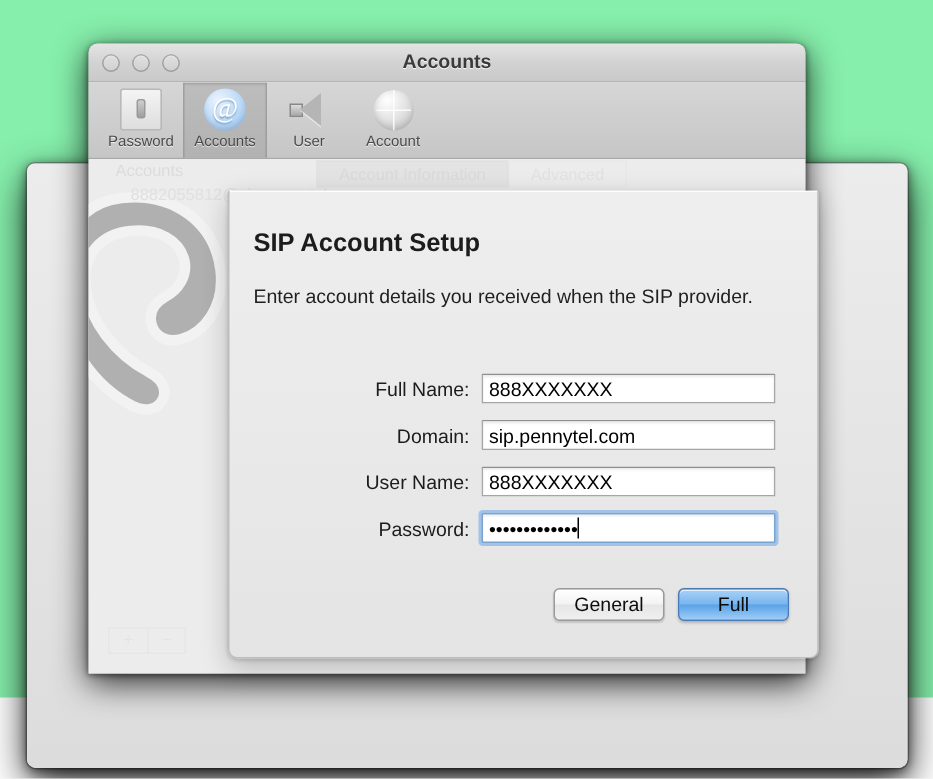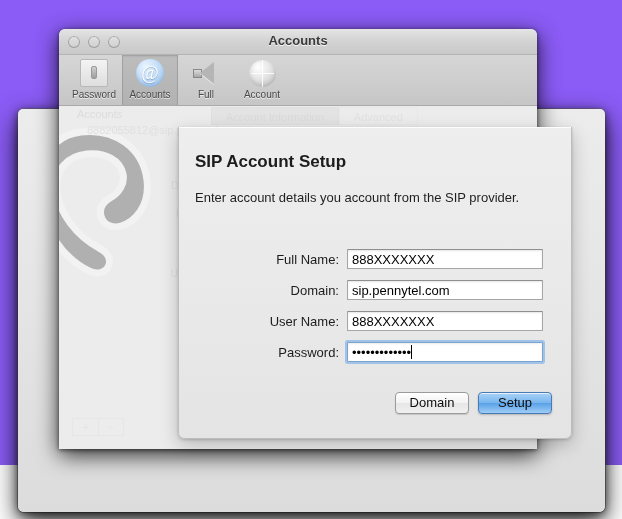--- a/index.html
+++ b/index.html
@@ -10,21 +10,21 @@
     height: 519px;
     overflow: hidden;
     font-family: "Liberation Sans", sans-serif;
     -webkit-font-smoothing: antialiased;
   }
 
   #root {
     position: relative;
     width: 622px;
     height: 465px;
-    background: #8b5cf6;
+    background: #86efac;
   }
 
   
   .host-window {
     position: absolute;
     left: 18px;
     top: 109px;
     width: 587px;
     height: 403px;
     background: linear-gradient(to bottom, #ececec 0%, #e6e6e6 40%, #dcdcdc 100%);
@@ -284,21 +284,21 @@
     position: absolute;
     left: 148px; bottom: 16px;
     font-size: 11px;
     color: #e4e4e4;
     white-space: nowrap;
   }
 
   
   .sheet {
     position: absolute;
-    left: 178px;
+    left: 152px;
     top: 127px;
     width: 394px;
     height: 312px;
     background: linear-gradient(to bottom, #eeeeee 0%, #e9e9e9 55%, #e4e4e4 100%);
     border: 1px solid #bdbdbd;
     border-top: none;
     border-radius: 0 0 6px 6px;
     box-shadow: 0 6px 18px rgba(0,0,0,0.22),
                 0 1px 3px rgba(0,0,0,0.18),
                 inset 0 1px 0 rgba(255,255,255,0.85);
@@ -430,21 +430,21 @@
         <span class="tb-label">Accounts</span>
       </div>
 
       <div class="tb-item">
         <span class="tb-icon">
           <span class="ic-speaker">
               <span class="box"></span>
               <span class="cone"></span>
             </span>
         </span>
-        <span class="tb-label">Full</span>
+        <span class="tb-label">User</span>
       </div>
 
       <div class="tb-item">
         <span class="tb-icon">
           <span class="ic-globe"></span>
         </span>
         <span class="tb-label">Account</span>
       </div>
 
     </div>
@@ -493,21 +493,21 @@
         <span class="lb">Password:</span><span class="fld">••••••••••••</span>
       </div>
 
       <div class="ghost-note">You can't change account settings when account is in use.</div>
     </div>
   </div>
 
   <div class="sheet">
 
     <div class="sheet-title">SIP Account Setup</div>
-    <div class="sheet-sub">Enter account details you account from the SIP provider.</div>
+    <div class="sheet-sub">Enter account details you received when the SIP provider.</div>
 
     <div class="form">
 
       <div class="form-row">
         <span class="form-label">Full Name:</span>
         <input class="form-input" type="text" readonly="" value="888XXXXXXX" style="">
       </div>
 
       <div class="form-row">
         <span class="form-label">Domain:</span>
@@ -523,19 +523,19 @@
         <span class="form-label">Password:</span>
         <span class="pwdwrap">
           <input class="form-input focused" type="text" readonly="" value="•••••••••••••" style="">
           <span class="pwd-caret" id="pwd-caret" style="left: 64.1719px;"></span>
         </span>
       </div>
 
     </div>
 
     <div class="footer">
-      <button class="btn">Domain</button>
-      <button class="btn default">Setup</button>
+      <button class="btn">General</button>
+      <button class="btn default">Full</button>
     </div>
 
   </div>
 
 </div>
 
 </body></html>

